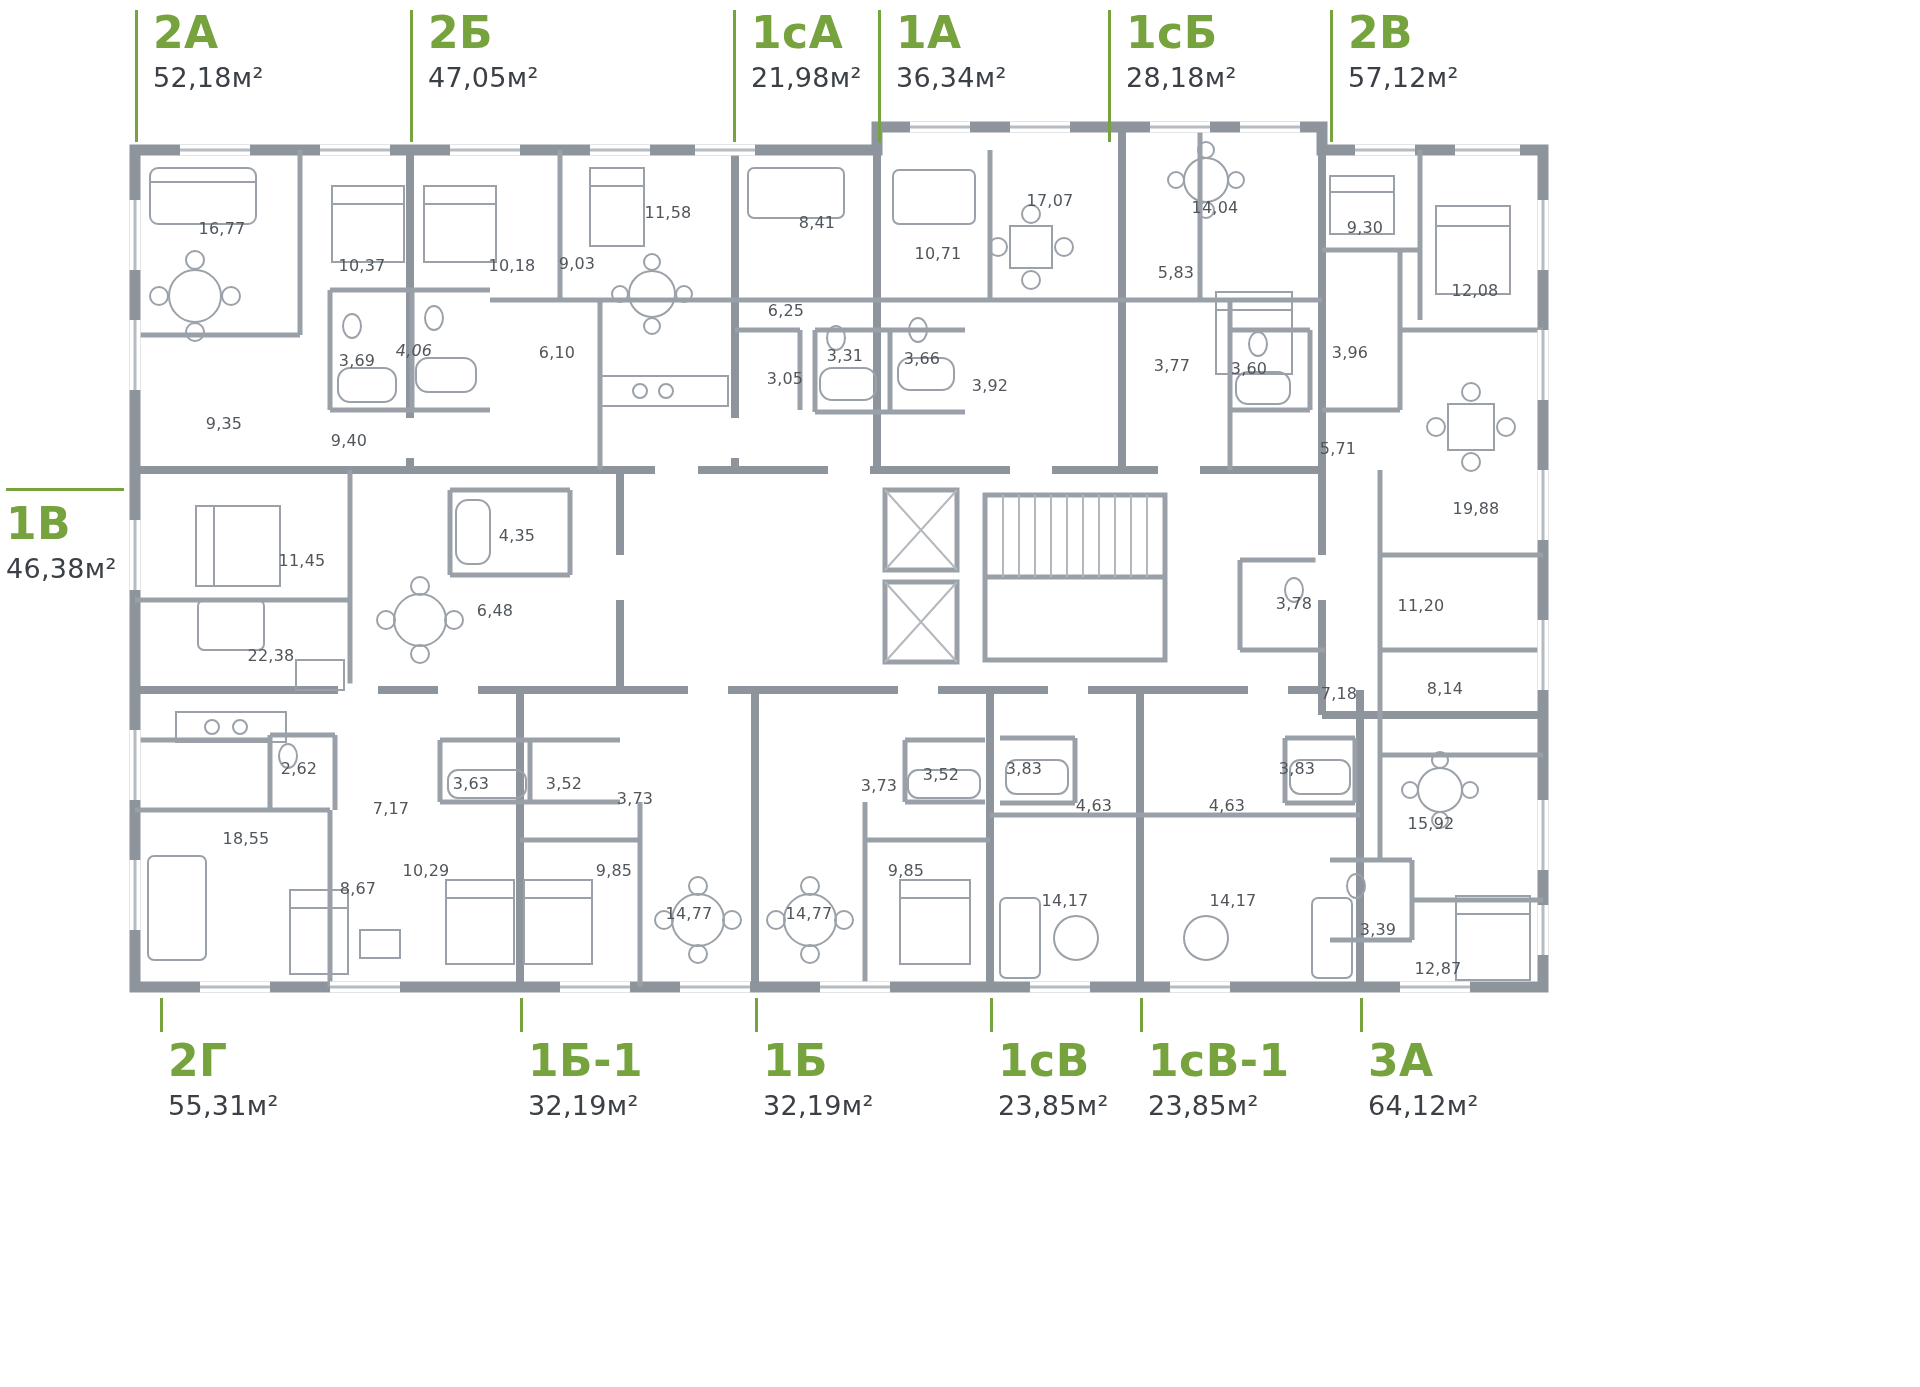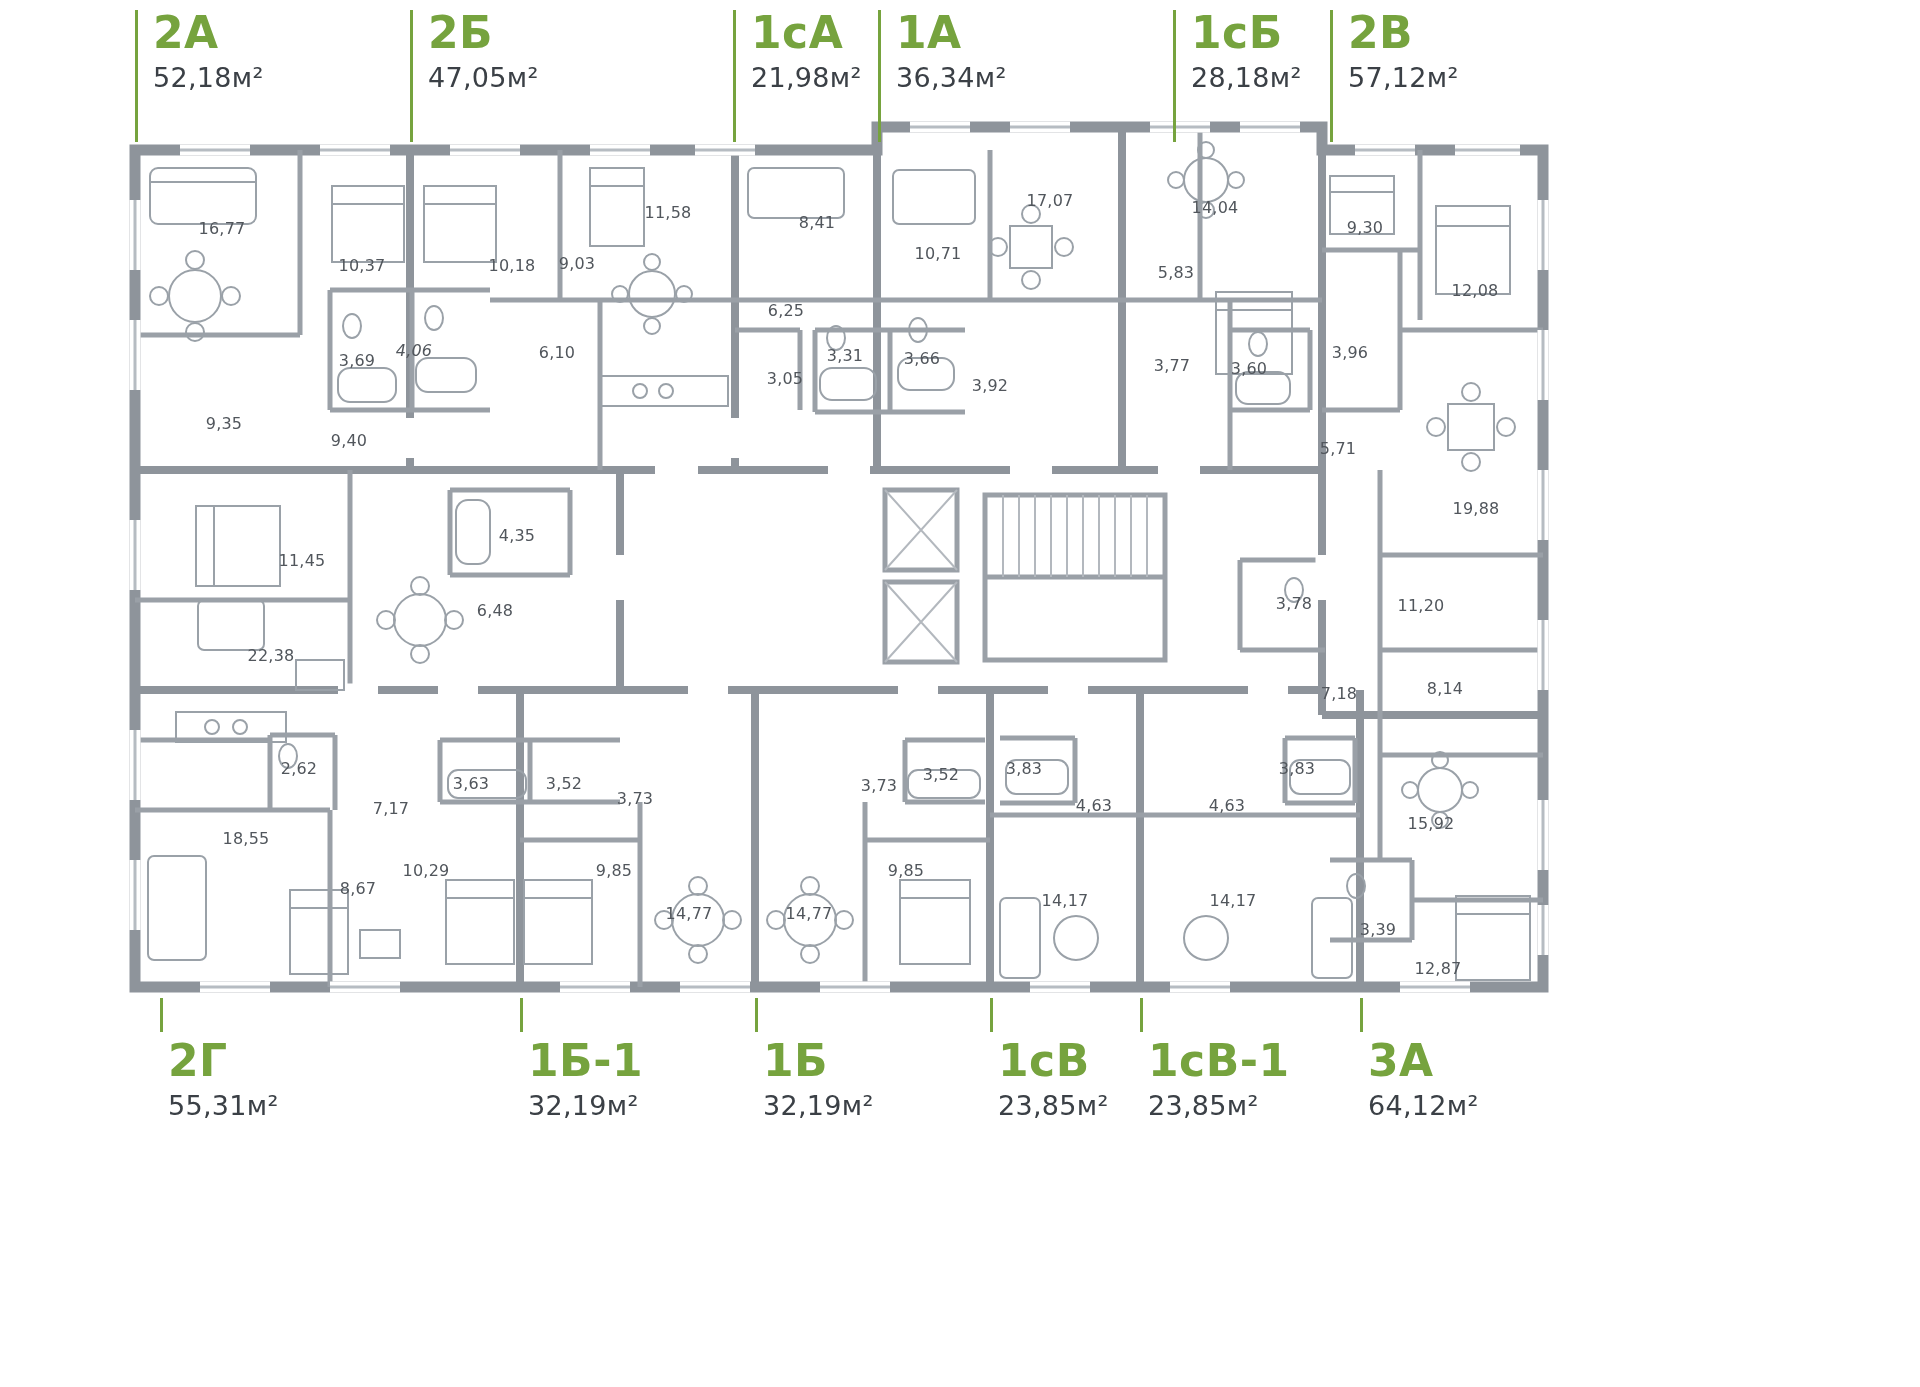--- a/index.html
+++ b/index.html
@@ -289,21 +289,21 @@
       <div class="unit-top" style="left: 733px;">
         <div class="u-line-v"></div>
         <div class="u-label">1сА</div>
         <div class="u-area">21,98м²</div>
       </div>
       <div class="unit-top" style="left: 878px;">
         <div class="u-line-v"></div>
         <div class="u-label">1А</div>
         <div class="u-area">36,34м²</div>
       </div>
-      <div class="unit-top" style="left: 1173px;">
+      <div class="unit-top" style="left: 1108px;">
         <div class="u-line-v"></div>
         <div class="u-label">1сБ</div>
         <div class="u-area">28,18м²</div>
       </div>
       <div class="unit-top" style="left: 1330px;">
         <div class="u-line-v"></div>
         <div class="u-label">2В</div>
         <div class="u-area">57,12м²</div>
       </div>
     </div>
@@ -333,15 +333,20 @@
         <div class="u-label">1сВ-1</div>
         <div class="u-area">23,85м²</div>
       </div>
       <div class="unit-bottom" style="left: 1360px;">
         <div class="u-line-v"></div>
         <div class="u-label">3А</div>
         <div class="u-area">64,12м²</div>
       </div>
     </div>
 
+  <div class="unit-left">
+    <div class="u-line-h"></div>
+    <div class="u-label">1В</div>
+    <div class="u-area">46,38м²</div>
+  </div>
 
 
 </div>
 
 </body></html>

